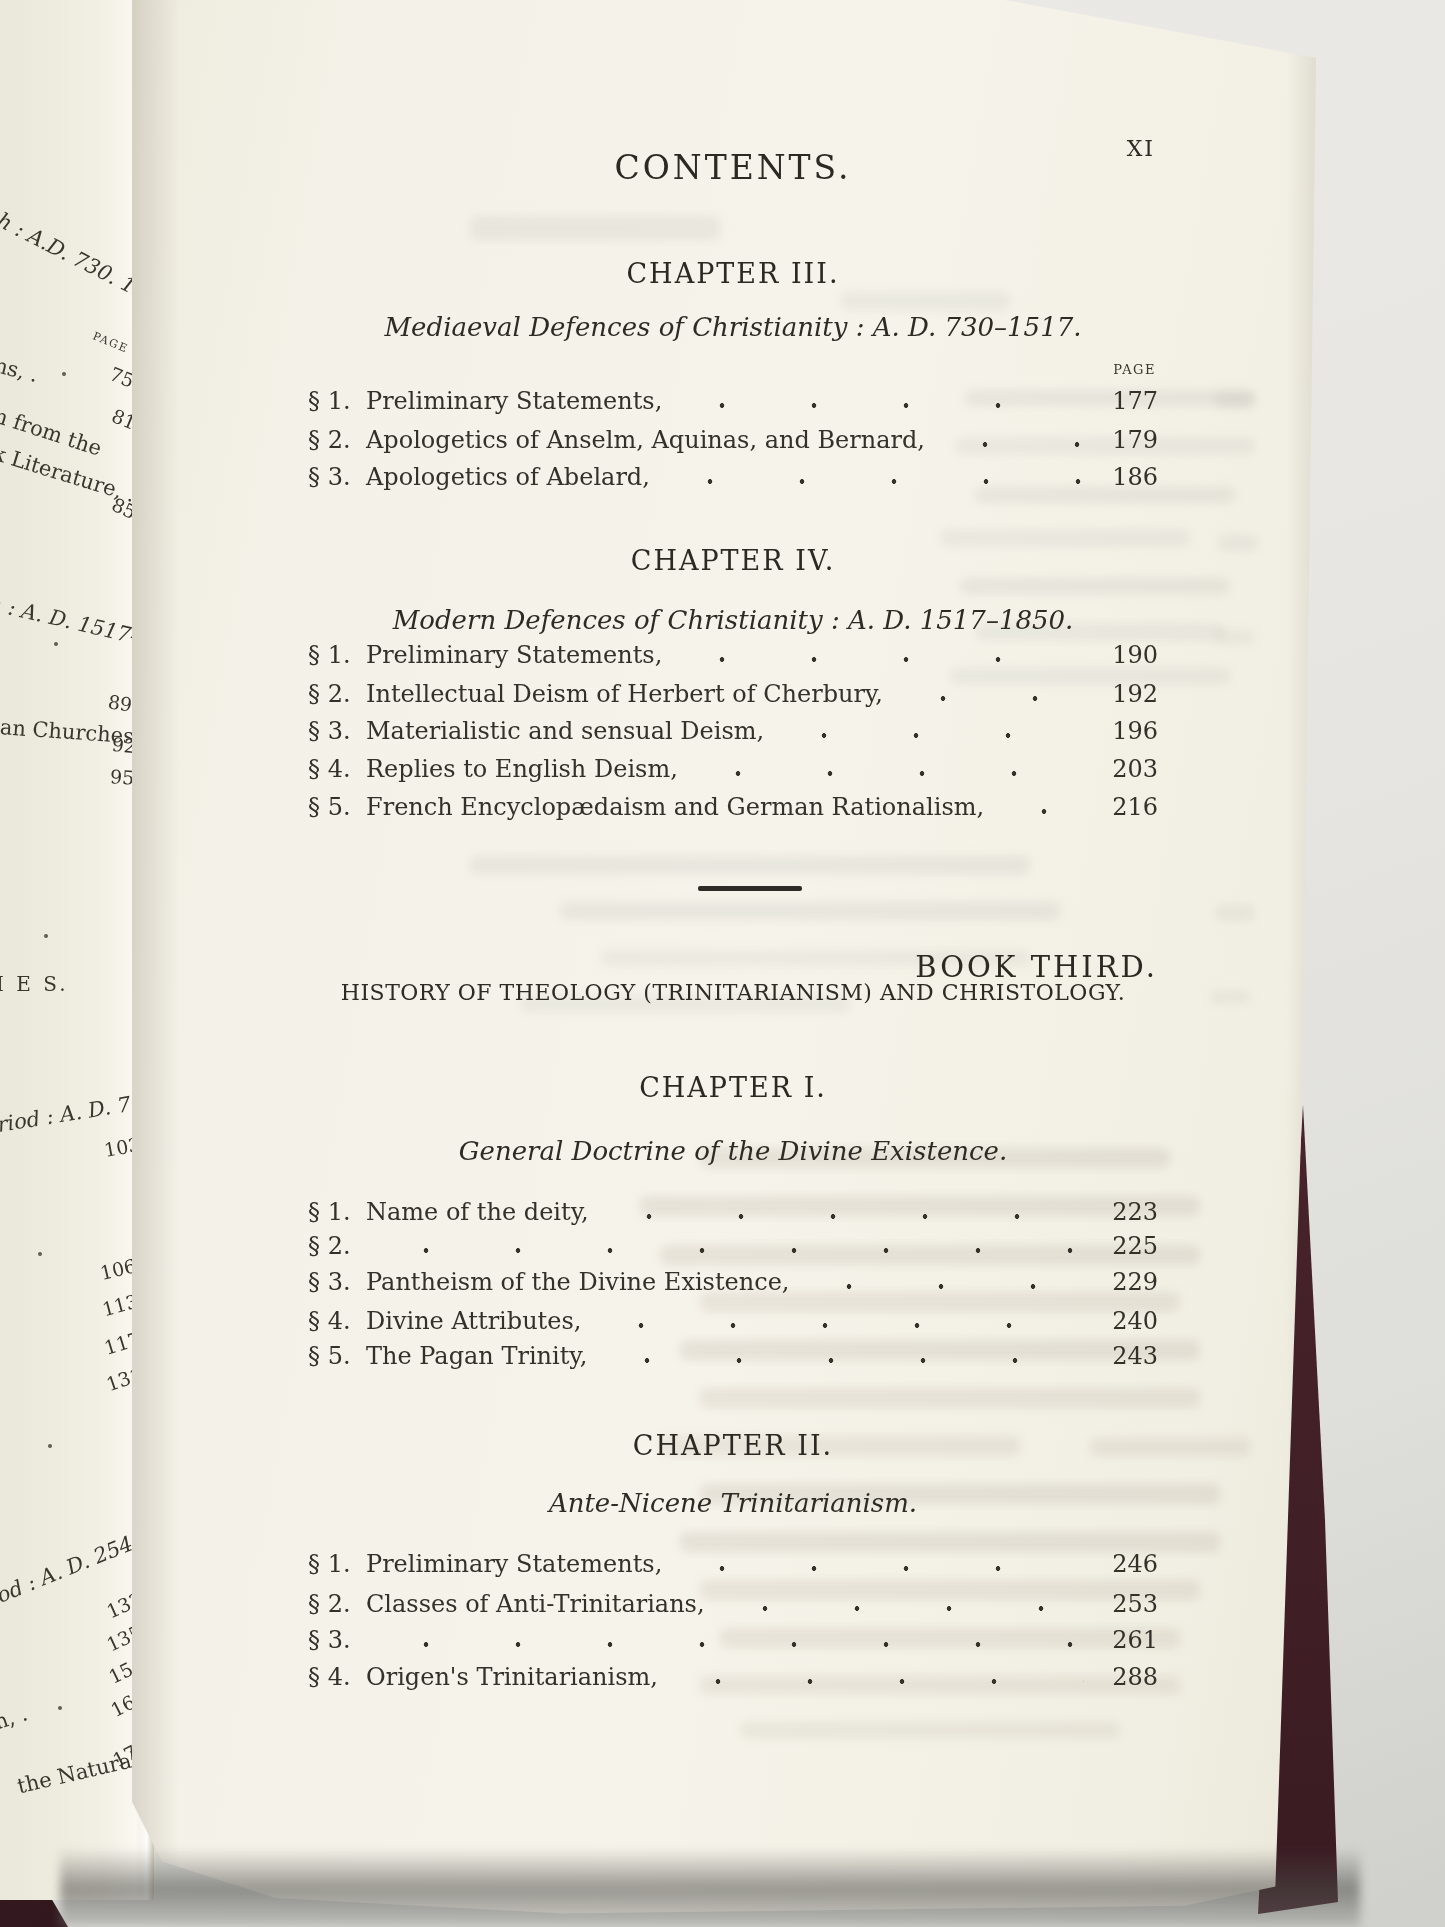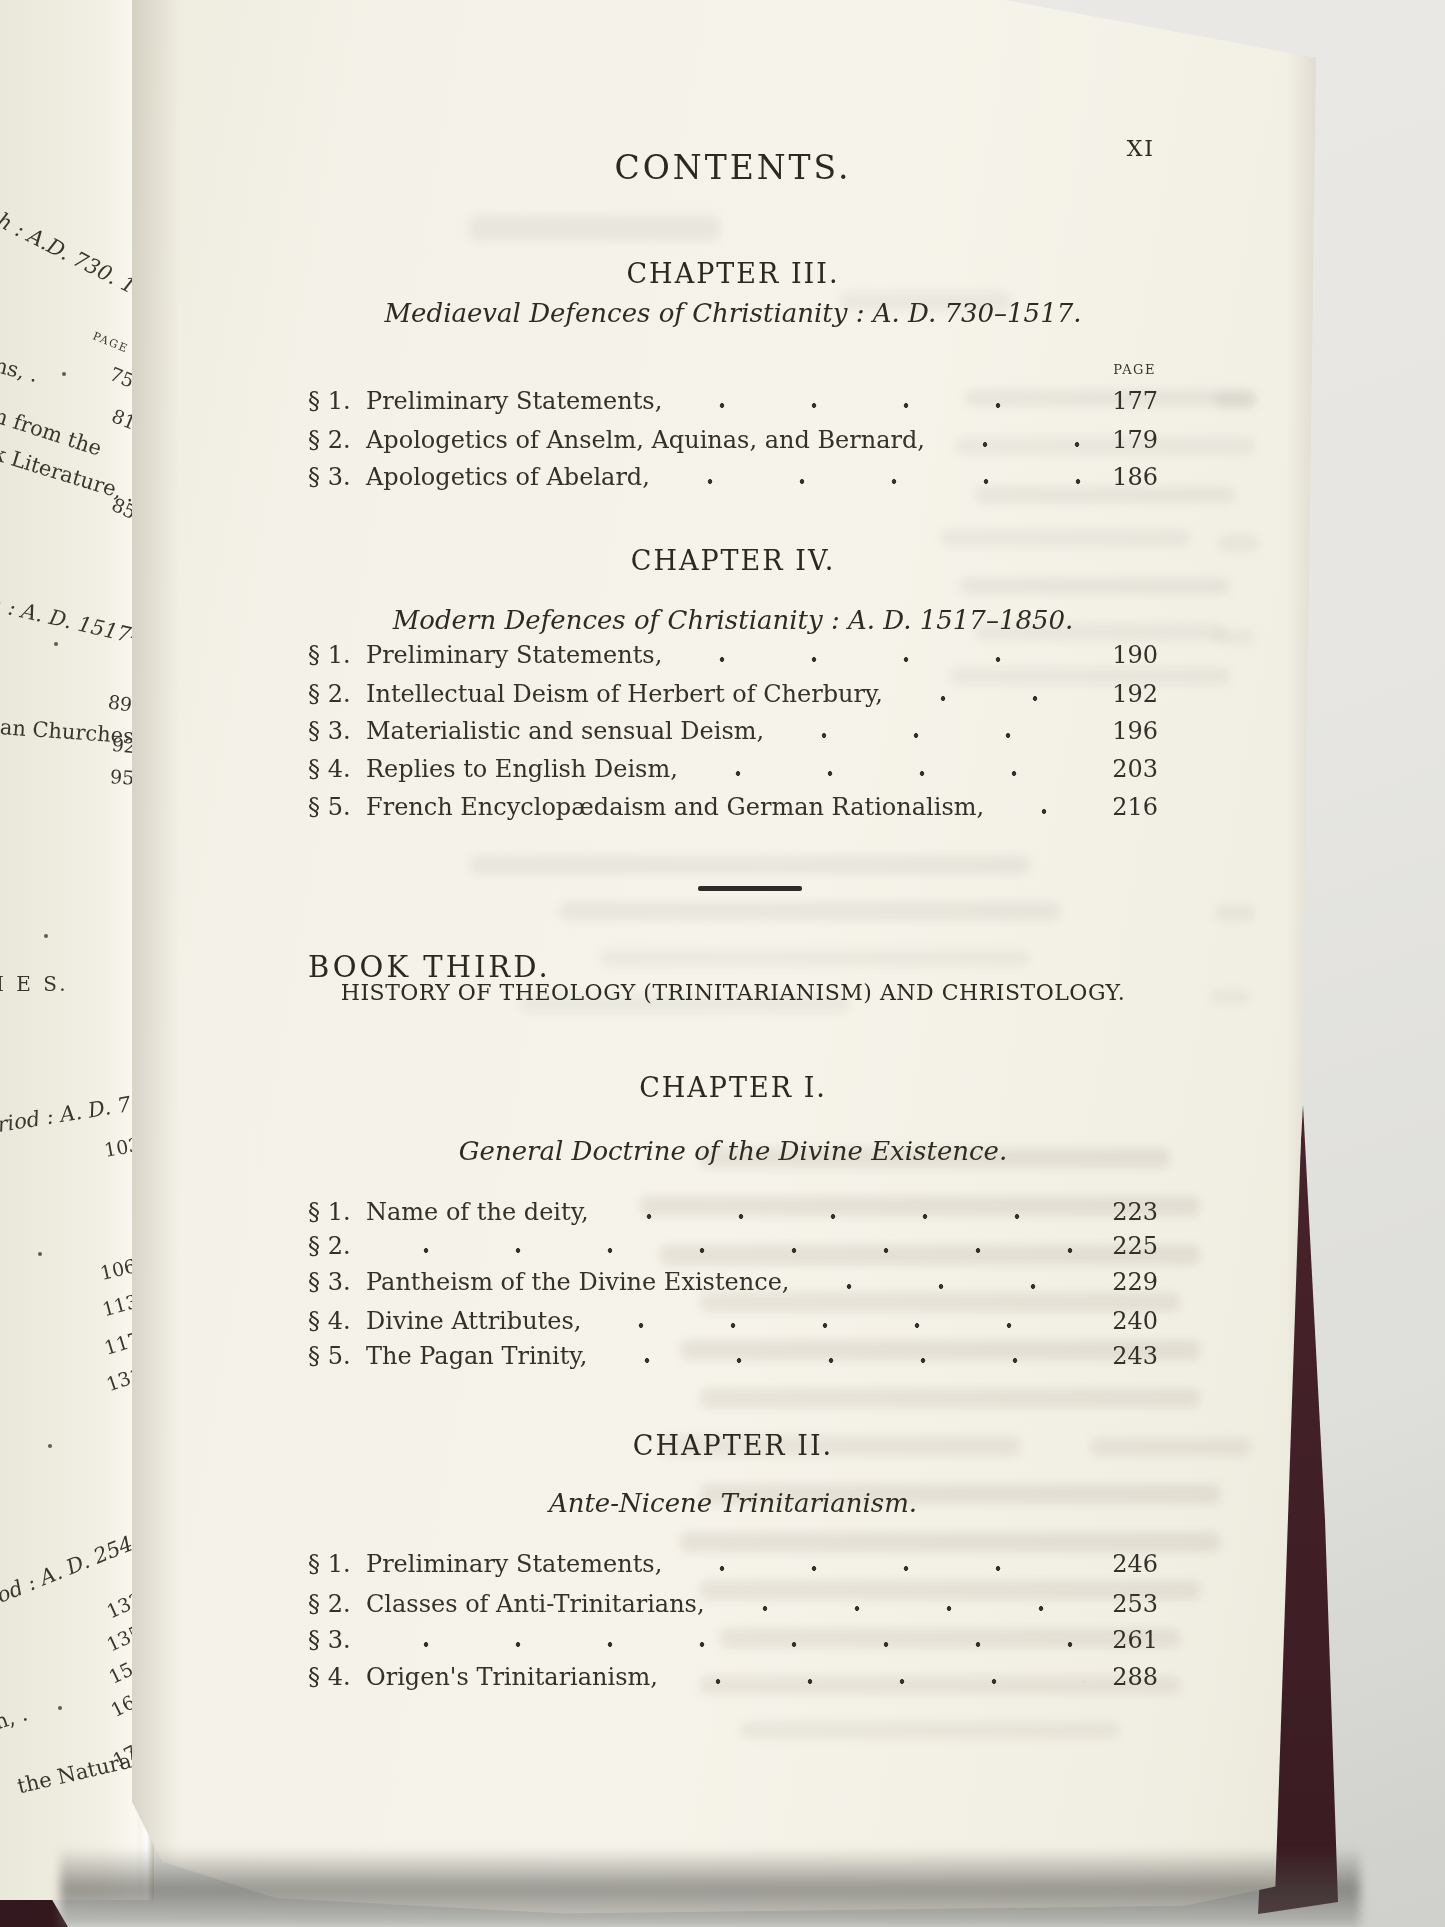--- a/index.html
+++ b/index.html
@@ -37,21 +37,21 @@
       background:linear-gradient(270deg,rgba(120,110,90,.16),rgba(120,110,90,0));}
   
   #ghost-layer{position:absolute;inset:0;z-index:5;pointer-events:none;}
   .ghost{position:absolute;filter:blur(5px);border-radius:8px;}
   .ink-dot{position:absolute;width:4px;height:4px;border-radius:50%;background:#3c382f;opacity:.8;}
   
   .content{position:absolute;left:308px;top:0;width:850px;z-index:7;}
   .toc-title{position:absolute;left:0;width:100%;text-align:center;font-size:33px;letter-spacing:3px;color:#2c2923;}
   .folio{position:absolute;right:3px;font-size:22px;letter-spacing:2px;color:#2e2b25;}
   .chap{position:absolute;left:0;width:100%;text-align:center;font-size:27px;letter-spacing:2px;color:#2c2923;}
-  .book-head{position:absolute;left:0;width:100%;text-align:left;font-size:29px;letter-spacing:3px;color:#2c2923;}
+  .book-head{position:absolute;left:0;width:100%;text-align:right;font-size:29px;letter-spacing:3px;color:#2c2923;}
   .book-sub{position:absolute;left:0;width:100%;text-align:center;font-size:22px;letter-spacing:.5px;color:#2e2b25;}
   .subt{position:absolute;left:0;width:100%;text-align:center;font-style:italic;font-size:26px;color:#2e2b25;}
   .pagelab{position:absolute;right:2px;font-size:13px;letter-spacing:1.5px;color:#3a362e;}
   .row{position:absolute;left:0;right:0;display:flex;align-items:baseline;font-size:24px;color:#34302a;}
   .row .num{width:58px;flex:0 0 auto;}
   .row .ttl{flex:0 1 auto;white-space:nowrap;}
   .row .leader{flex:1 1 auto;height:7px;margin:0 8px 0 14px;align-self:baseline;
       background-image:radial-gradient(circle at 46px 3.5px,#35322b 2.1px,rgba(0,0,0,0) 2.6px);
       background-size:92px 7px;background-repeat:repeat-x;background-position:0 100%;}
   .row .pg{width:66px;flex:0 0 auto;text-align:right;}
@@ -143,21 +143,21 @@
       <div class="ink-dot" style="left: 38px; top: 1252px; z-index: 7;"></div>
       <div class="ink-dot" style="left: 48px; top: 1444px; z-index: 7;"></div>
       <div class="ink-dot" style="left: 58px; top: 1706px; z-index: 7;"></div>
     </div>
 
   <div class="content">
     <div class="toc-title" style="top:148px">CONTENTS.</div>
     <div class="folio" style="top:136px">XI</div>
 
     <div class="chap" style="top:258px">CHAPTER III.</div>
-    <div class="subt" style="top:298px">Mediaeval Defences of Christianity :  A. D. 730–1517.</div>
+    <div class="subt" style="top:312px">Mediaeval Defences of Christianity :  A. D. 730–1517.</div>
     <div class="pagelab" style="top:362px">PAGE</div>
 
     <div class="row" style="top:387px">
       <span class="num">§ 1.</span>
       <span class="ttl">Preliminary Statements,</span>
       <span class="leader"></span>
       <span class="pg">177</span>
     </div>
     <div class="row" style="top:426px">
       <span class="num">§ 2.</span>

